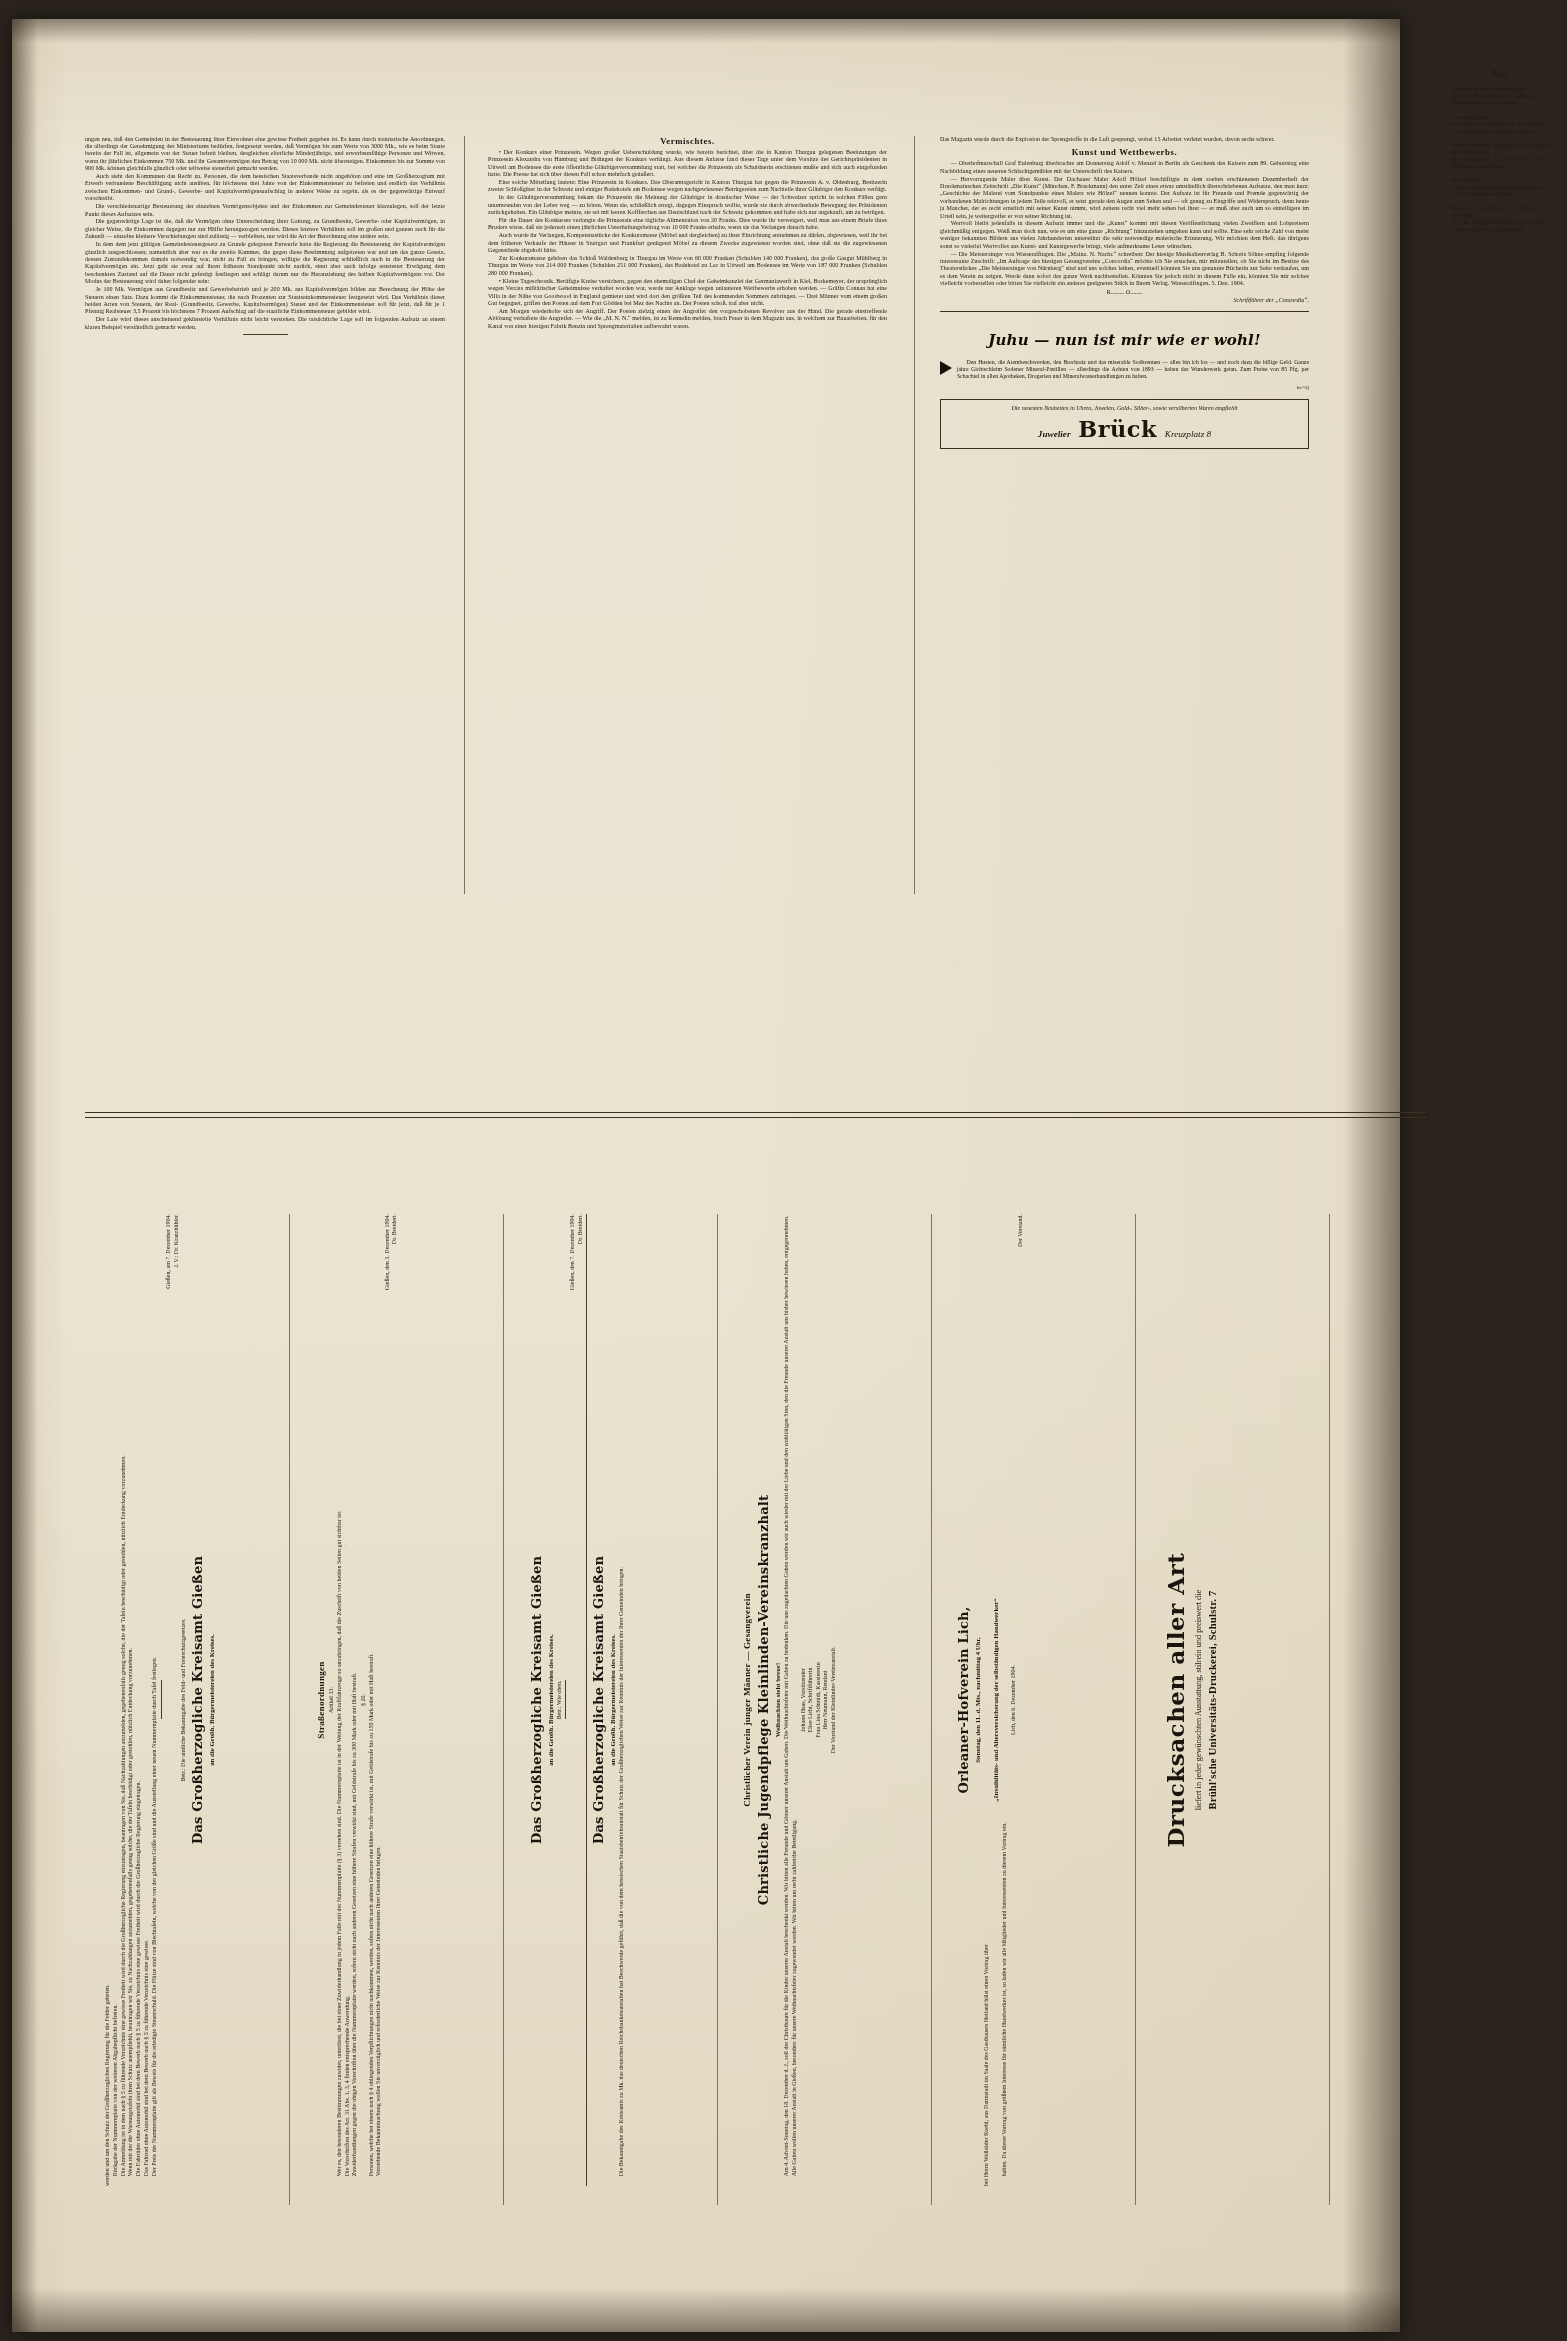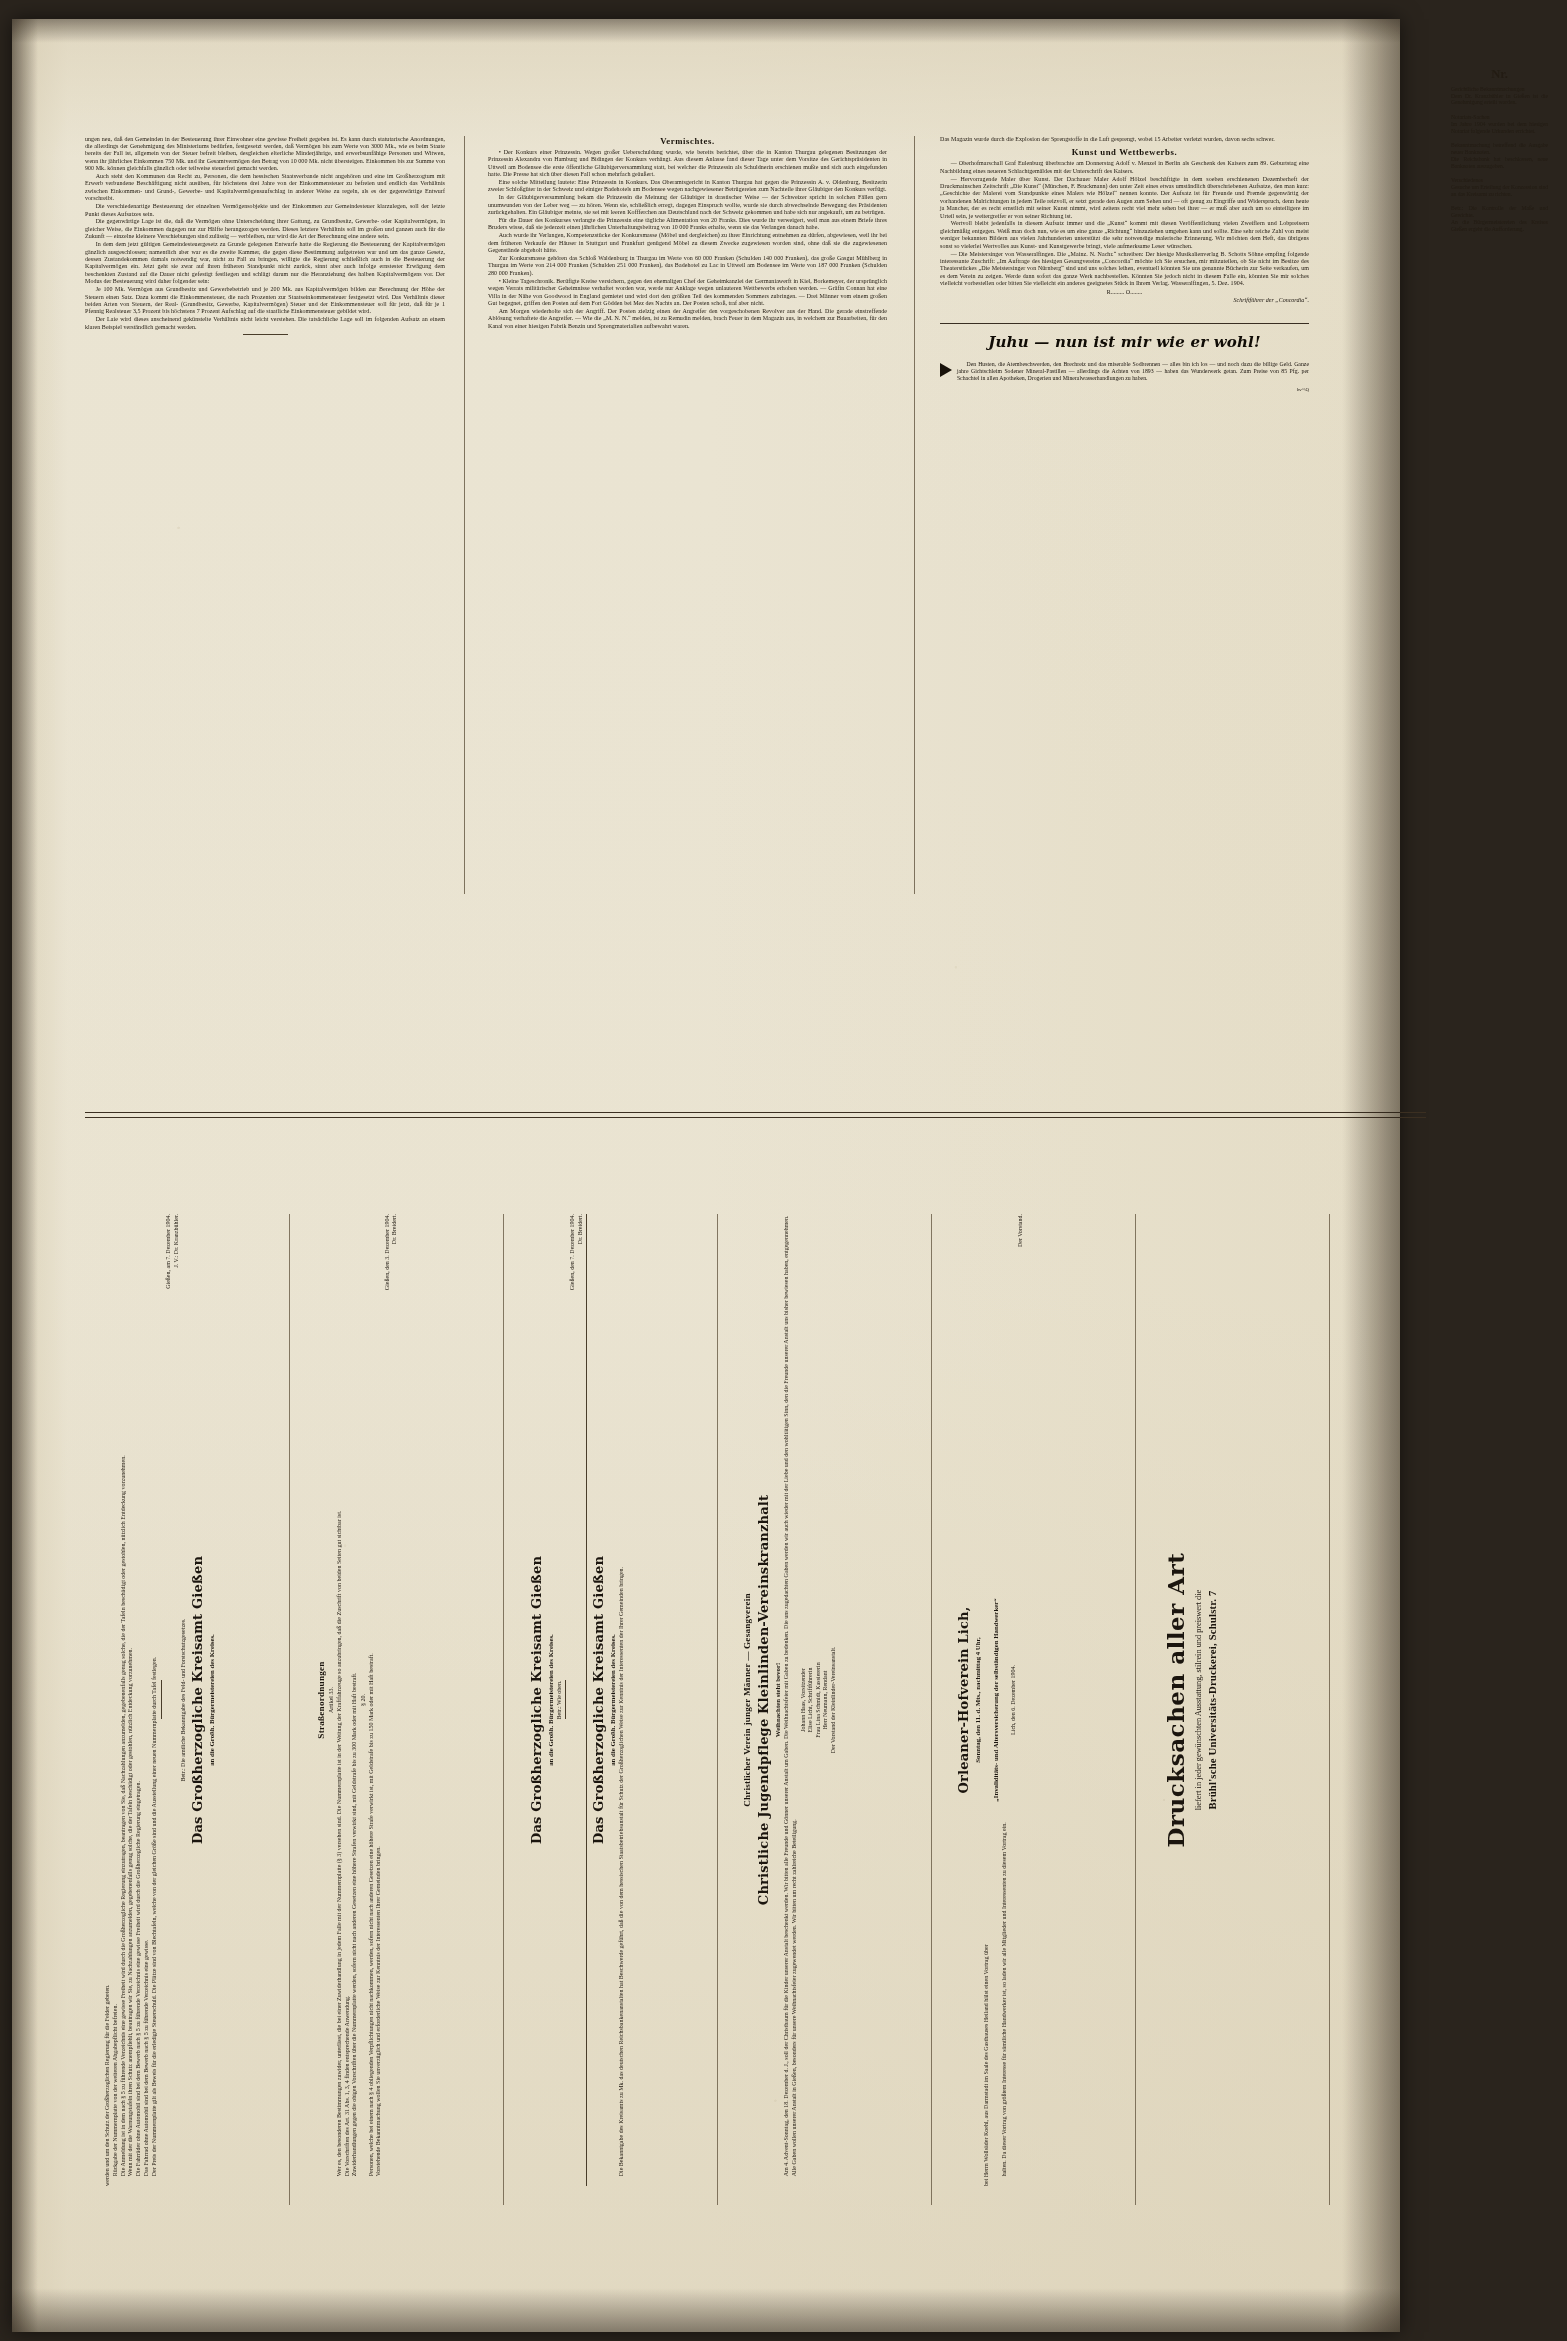--- a/index.html
+++ b/index.html
@@ -119,23 +119,23 @@
     margin: 1.5px 0 1.9px 0;
   }
   .sig-center {
     text-align: center;
     font-size: 6px;
     margin: 1.5px 0 1.9px 0;
   }
 
   
   .ad-box {
-    margin-top: 20px;
+    margin-top: 8px;
     border-top: 1.5px double #3a3024;
-    padding-top: 7px;
+    padding-top: 17px;
   }
   .ad-title-script {
     text-align: center;
     font-size: 15px;
     font-weight: bold;
     font-style: italic;
     letter-spacing: 0.2px;
     color: #120e08;
     margin: 1.9px 0 3.9px 0;
     font-family: "DejaVu Serif", serif;
@@ -328,20 +328,28 @@
 
         <div class="ad-box">
           <div class="ad-title-script">Juhu — nun ist mir wie er wohl!</div>
           <div style="display:flex; align-items:flex-start; gap:4.9px;">
             <span class="arrow-blk" style="margin-top:8.7px;"></span>
             <p class="ad-body" style="flex:1;">Den Husten, die Atembeschwerden, den Brechreiz und das miserable Sodbrennen — alles bin ich los — und noch dazu die billige Geld. Ganze jahre Gichtschleim Sodener Mineral-Pastillen — allerdings die Achten von 1893 — haben das Wunderwerk getan. Zum Preise von 85 Pfg. per Schachtel in allen Apotheken, Drogerien und Mineralwasserhandlungen zu haben.</p>
           </div>
           <div style="text-align:right; font-size:4.9px;">hv^\Q</div>
         </div>
 
+        <div class="jeweler-box">
+          <div class="jeweler-top">Die neuesten Neuheiten in Uhren, Juwelen, Gold-, Silber-, sowie versilberten Waren empfiehlt</div>
+          <div class="jeweler-line">
+            <span class="jeweler-name">Juwelier</span>
+            <span class="jeweler-brand">Brück</span>
+            <span class="jeweler-addr">Kreuzplatz 8</span>
+          </div>
+        </div>
       </div>
     </div>
 
     <div id="mid-rule"></div>
 
     <div id="bottom-section">
 
       <div class="rot-rule" style="left:204px; top:29px; height:991px;"></div>
       <div class="rot-rule" style="left:418px; top:29px; height:991px;"></div>
       <div class="rot-rule" style="left:632px; top:29px; height:991px;"></div>

